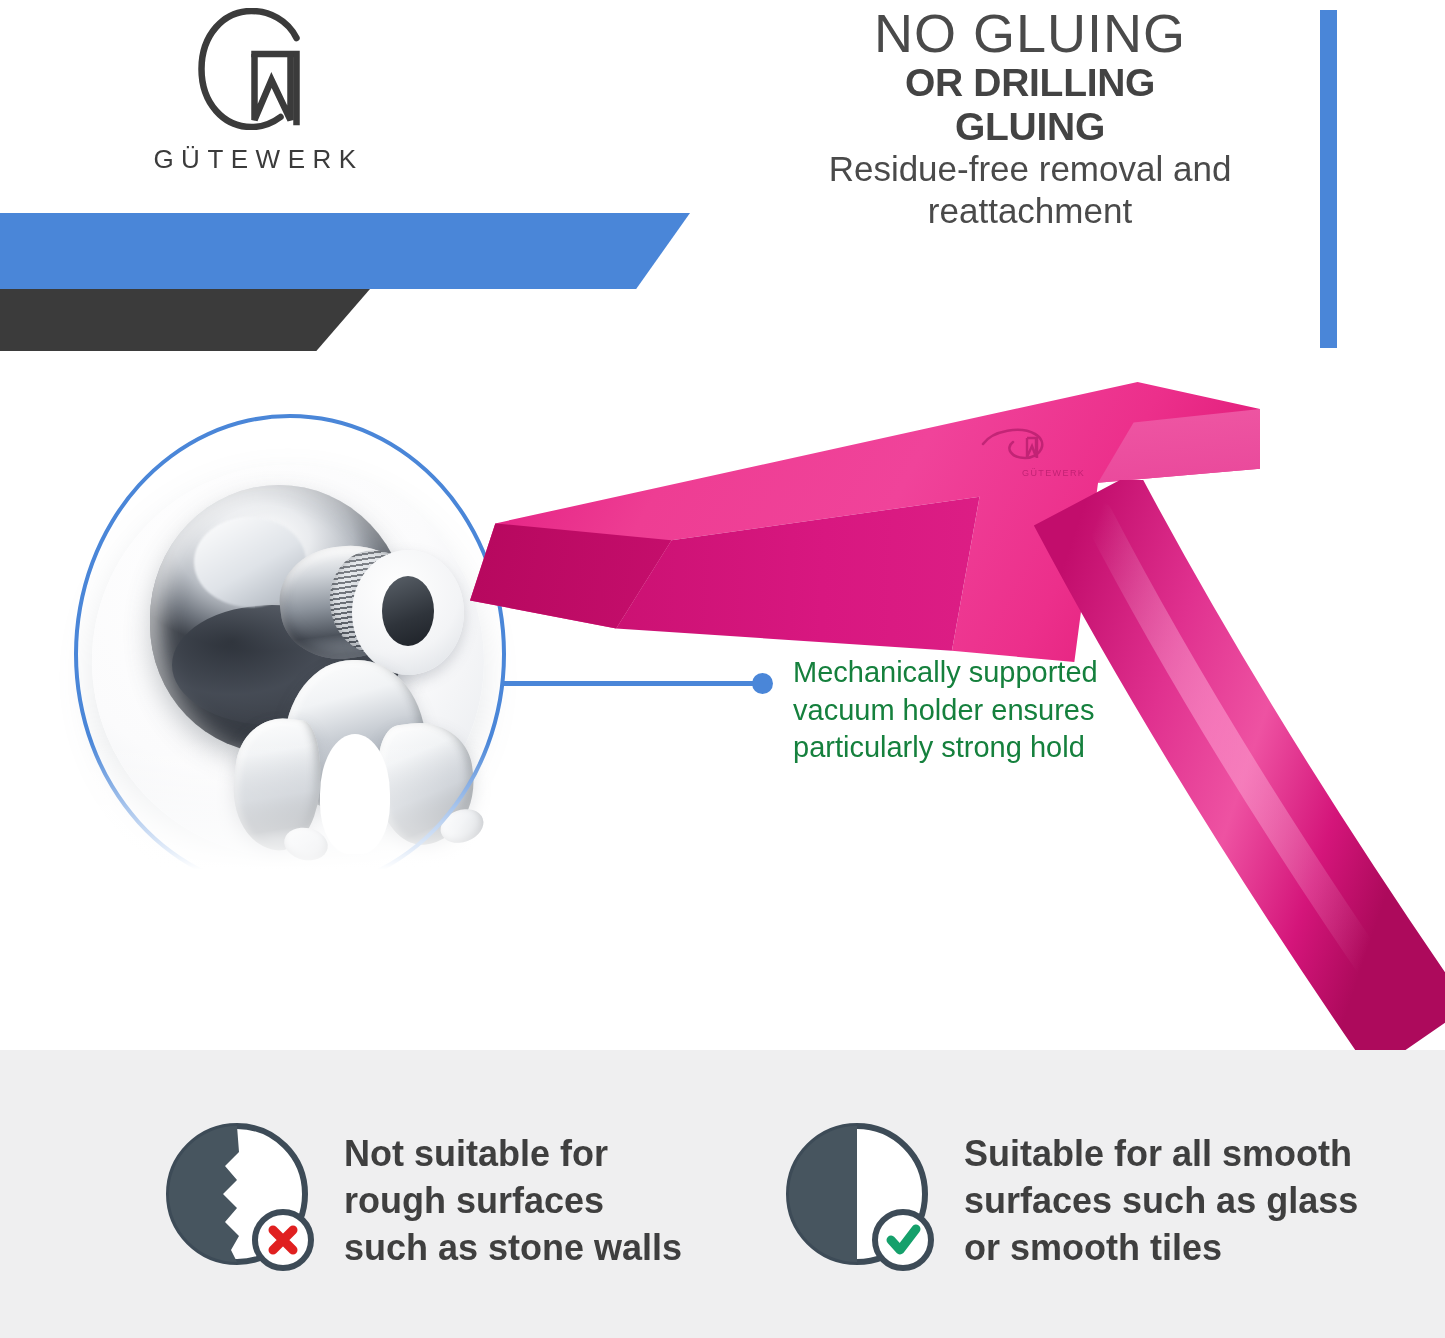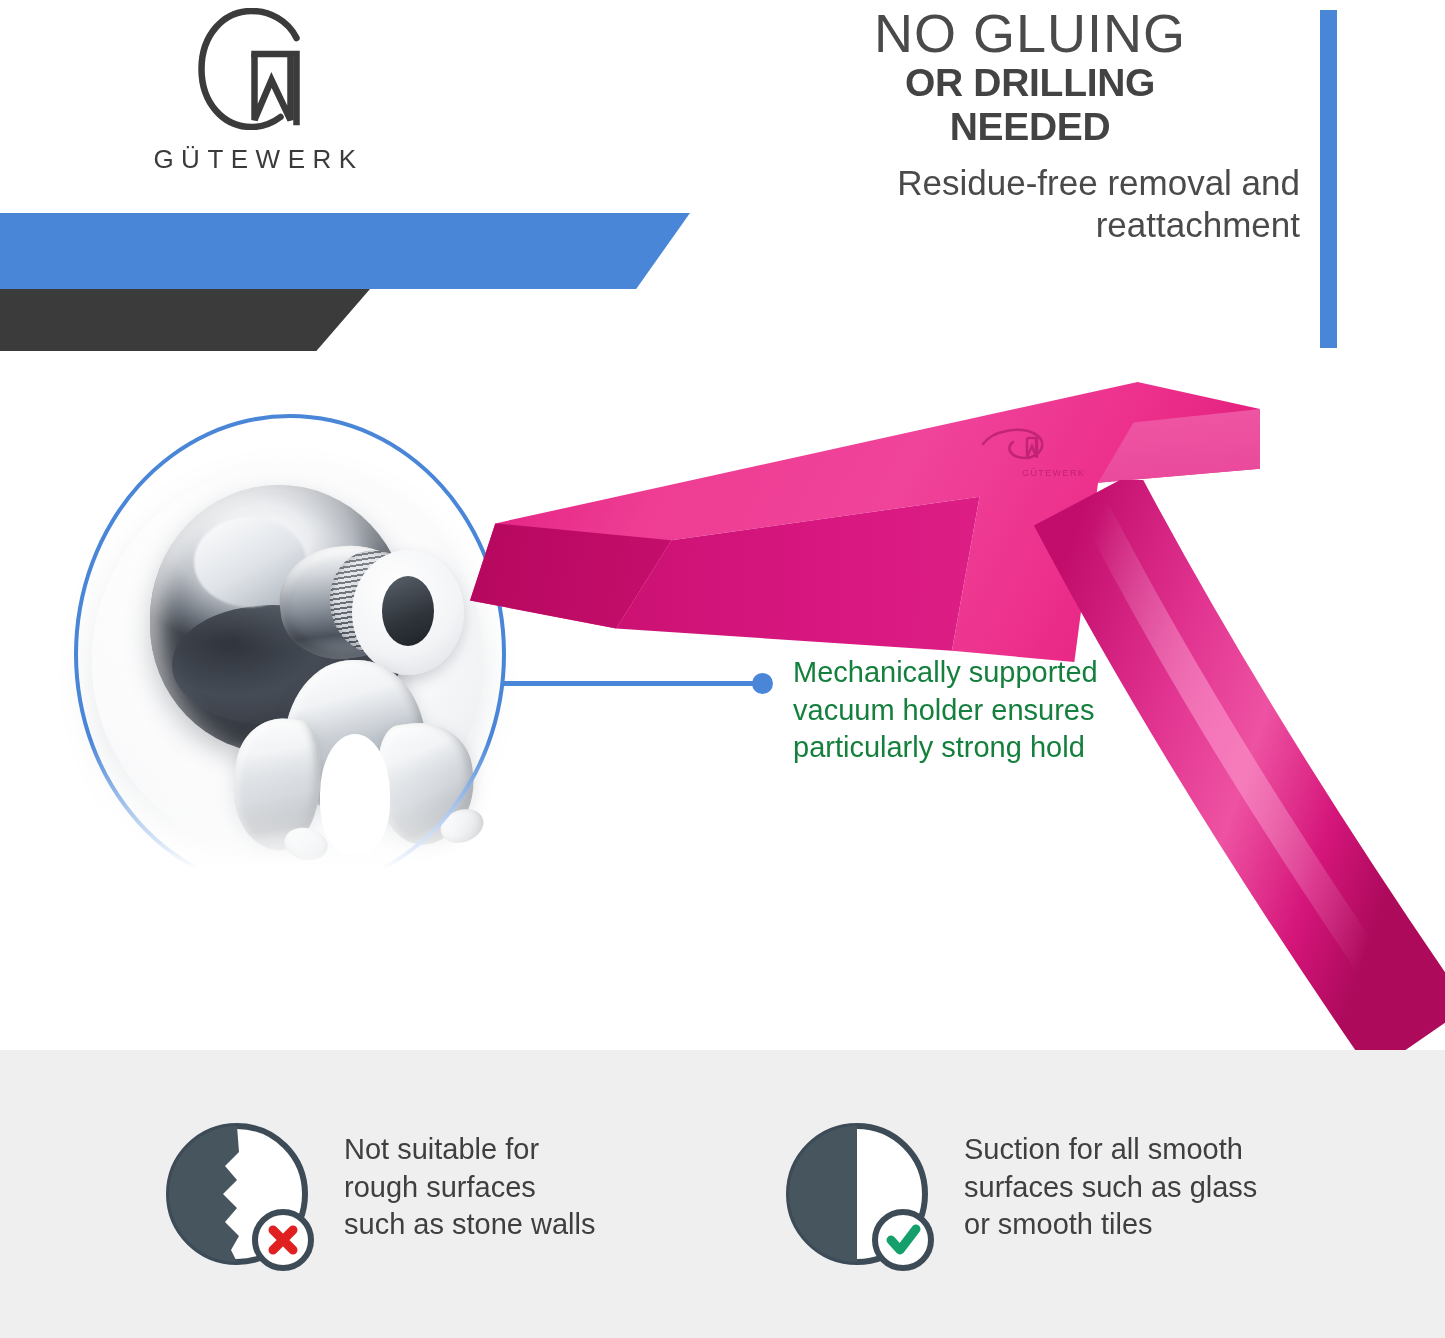--- a/index.html
+++ b/index.html
@@ -108,26 +108,25 @@
     color: #4a4a4a;
   }
   .hl-bold {
     font-size: 39px;
     font-weight: bold;
     letter-spacing: -0.3px;
     line-height: 1.12;
     color: #434343;
   }
   #headline-sub {
-    margin-top: 14px;
+    margin-top: 0;
     font-size: 35px;
     font-weight: 300;
     line-height: 1.20;
     color: #4a4a4a;
-    text-align: right;
   }
   #headline-rule {
     position: absolute;
     left: 1320px;
     top: 10px;
     width: 17px;
     height: 338px;
     background: #4a86d8;
   }
 
@@ -416,22 +415,22 @@
   #surface-item-smooth { left: 785px; }
   .surface-icon {
     position: relative;
     width: 152px;
     height: 152px;
     flex: 0 0 152px;
   }
   .surface-label {
     margin-left: 27px;
     margin-top: 9px;
-    font-size: 29px;
-    font-weight: 400;
+    font-size: 36px;
+    font-weight: 700;
     line-height: 1.30;
     color: #3f3f3f;
     white-space: pre-line;
   }
 </style>
 </head>
 <body>
 
 <div id="page">
 
@@ -446,21 +445,21 @@
 
   <div id="banner-blue"></div>
   <div id="banner-blue-label">Three installation options:</div>
 
   <div id="banner-dark"></div>
   <div id="banner-dark-label">1. Suction cup</div>
 
   <div id="headline-block">
     <div class="hl-thin">NO GLUING</div>
     <div class="hl-bold">OR DRILLING</div>
-    <div class="hl-bold">NEEDED</div>
+    <div class="hl-bold">GLUING</div>
     <div id="headline-sub">Residue-free removal
 and reattachment</div>
   </div>
   <div id="headline-rule"></div>
 
   <div id="product-stage">
 
     <div id="wall-plate"></div>
 
     <div id="chrome-dome">
@@ -537,19 +536,19 @@
 such as stone walls</div>
     </div>
 
     <div class="surface-item" id="surface-item-smooth">
       <svg class="surface-icon" viewBox="0 0 152 152">
         <circle cx="72" cy="72" r="68" fill="#ffffff" stroke="#3d4b57" stroke-width="6"></circle>
         <path d="M72 4 A68 68 0 1 0 72 140 Z" fill="#47555f"></path>
         <circle cx="118" cy="118" r="28" fill="#ffffff" stroke="#3d4b57" stroke-width="6"></circle>
         <path d="M106 118 L115 128 L131 107" fill="none" stroke="#15a06b" stroke-width="9" stroke-linecap="round" stroke-linejoin="round"></path>
       </svg>
-      <div class="surface-label">Suction for all smooth
+      <div class="surface-label">Suitable for all smooth
 surfaces such as glass
 or smooth tiles</div>
     </div>
 
   </div>
 </div>
 
 </body></html>

